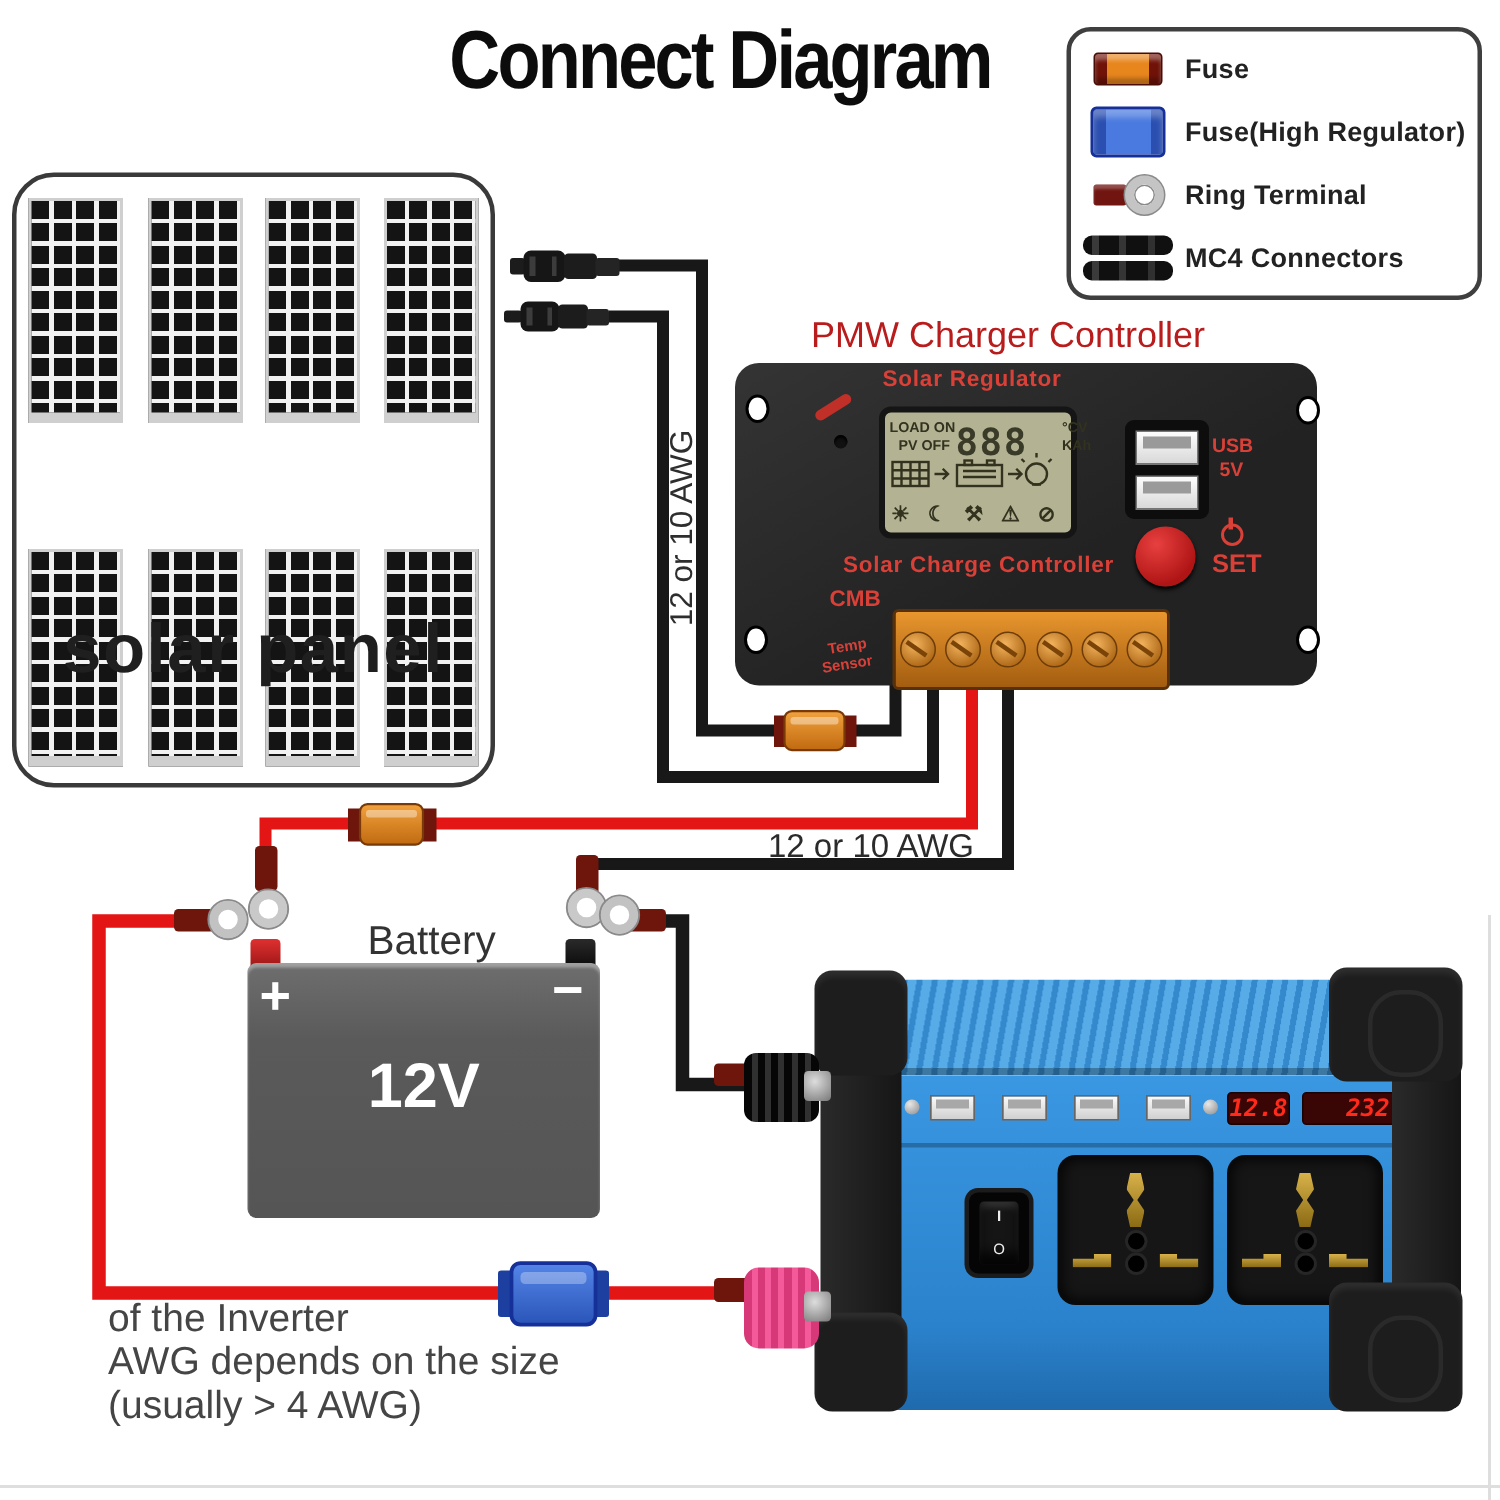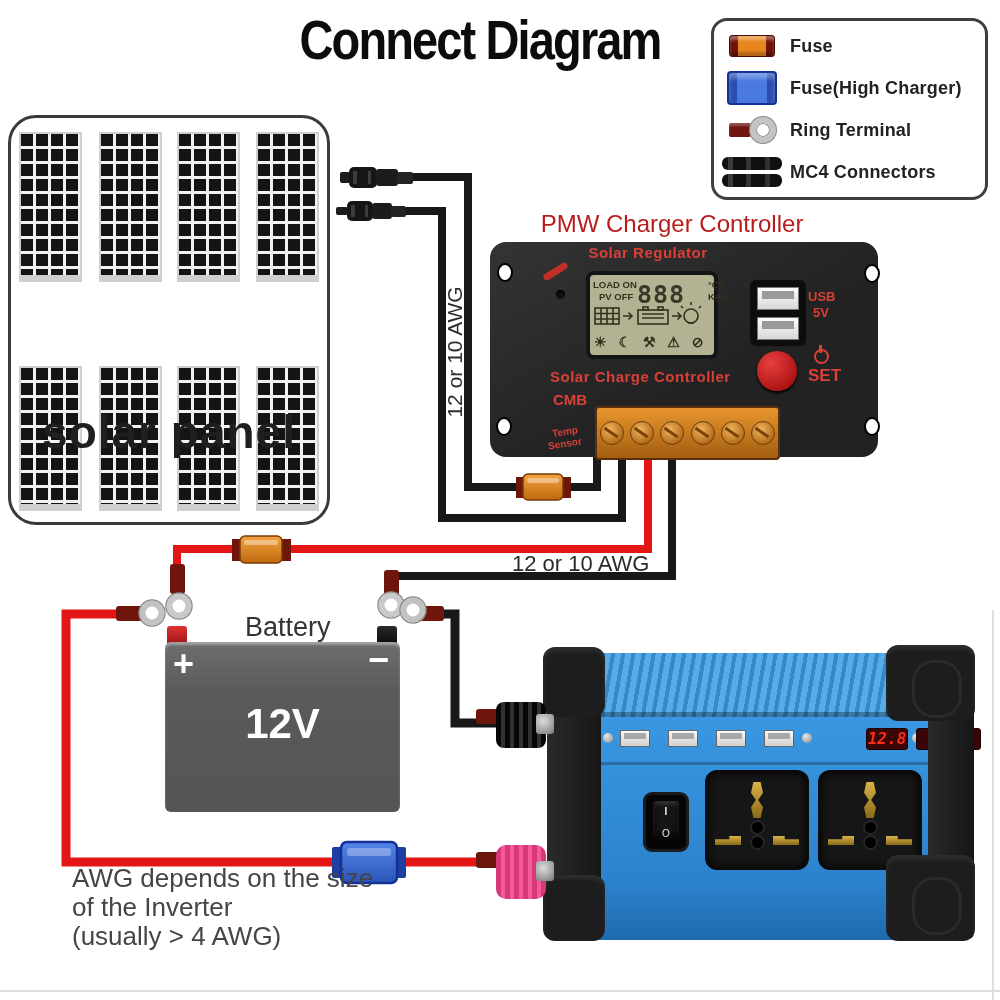--- a/index.html
+++ b/index.html
@@ -79,21 +79,21 @@
   #invFront{position:absolute;left:95px;top:72px;width:335px;height:223px;
             background:linear-gradient(180deg,#3a97e2,#2b82cc 75%,#1f6aad);}
   #invFront .groove{position:absolute;left:0;top:45px;width:100%;height:3px;background:rgba(0,0,0,.25);}
   .invusb{position:absolute;top:13px;width:30px;height:17px;background:linear-gradient(#fafafa,#d0d0d0);
           border:1px solid #666;box-sizing:border-box;}
   .invusb::after{content:"";position:absolute;left:3px;top:2px;right:3px;height:6px;background:#a8a8a8;}
   .invscrew{position:absolute;top:16px;width:10px;height:10px;border-radius:50%;
             background:radial-gradient(circle at 35% 30%,#e8e8e8,#8a8a8a);}
   .seg7{position:absolute;top:11px;height:20px;background:#3a0505;border:1px solid #1c0202;border-radius:3px;
         color:#ff2a1a;font-family:"DejaVu Sans Mono",monospace;font-weight:700;font-size:16px;line-height:20px;
-        text-align:center;font-style:italic;letter-spacing:0;margin-left:48px;}
+        text-align:center;font-style:italic;letter-spacing:0;}
   #invSwitch{position:absolute;left:51px;top:78px;width:40px;height:54px;background:#050505;border-radius:6px;
              box-shadow:0 0 0 3px #1b1b1b;}
   #invSwitch .rocker{position:absolute;left:7px;top:6px;width:26px;height:42px;background:#151515;border-radius:3px;
                      box-shadow:inset 0 -8px 8px rgba(0,0,0,.8), inset 0 4px 4px rgba(255,255,255,.12);}
   #invSwitch .on{position:absolute;left:0;top:5px;width:100%;text-align:center;color:#eee;font-size:10px;font-weight:700;}
   #invSwitch .off{position:absolute;left:0;bottom:4px;width:100%;text-align:center;color:#eee;font-size:10px;}
   .outlet{position:absolute;top:55px;width:100px;height:96px;background:#161616;border-radius:10px;
           box-shadow:inset 0 0 10px #000, 0 0 0 2px #0a0a0a;}
   .outlet .gprong{position:absolute;left:44px;top:10px;width:12px;height:36px;background:linear-gradient(#d8b24a,#8a6a14);
                   clip-path:polygon(20% 0,80% 0,100% 30%,60% 50%,100% 70%,80% 100%,20% 100%,0 70%,40% 50%,0 30%);}
@@ -210,21 +210,21 @@
     <div class="lg-row">
       <span class="lg-ic">
           <span class="ic-fuse"></span>
         </span>
       <span class="lg-label">Fuse</span>
     </div>
     <div class="lg-row">
       <span class="lg-ic">
           <span class="ic-fuseh"></span>
         </span>
-      <span class="lg-label">Fuse(High Charger)</span>
+      <span class="lg-label">Fuse(High Regulator)</span>
     </div>
     <div class="lg-row">
       <span class="lg-ic">
           <span class="ic-ring">
             <span class="crimp"></span>
             <span class="ring"></span>
           </span>
         </span>
       <span class="lg-label">Ring Terminal</span>
     </div>
@@ -289,21 +289,21 @@
       <div class="usbport" style="top:7px;"></div>
       <div class="usbport" style="top:37px;"></div>
     </div>
     <div class="redtxt" style="left:318px;top:47px;font-size:13px;">USB</div>
     <div class="redtxt" style="left:323px;top:63px;font-size:13px;">5V</div>
 
     <div id="redButton"></div>
     <div id="pwrIcon"></div>
     <div class="redtxt" style="left:318px;top:124px;font-size:17px;">SET</div>
 
-    <div class="redtxt" style="left:60px;top:126px;font-size:15px;letter-spacing:.5px;">Solar Charge Controller</div>
+    <div class="redtxt" style="left:72px;top:126px;font-size:15px;letter-spacing:.5px;">Solar Charge Controller</div>
     <div class="redtxt" style="left:63px;top:149px;font-size:15px;">CMB</div>
     <div class="redtxt" style="left:62px;top:184px;font-size:10px;transform:rotate(-9deg);">Temp</div>
     <div class="redtxt" style="left:58px;top:196px;font-size:10px;transform:rotate(-9deg);">Sensor</div>
 
     <div id="termBlock">
       <span class="screw"></span>
       <span class="screw"></span>
       <span class="screw"></span>
       <span class="screw"></span>
       <span class="screw"></span>
@@ -369,21 +369,21 @@
 
     <div id="dcNeg" class="dcterm">
         <span class="nut"></span>
       </div>
     <div id="dcPos" class="dcterm">
         <span class="nut" style="top:16px;"></span>
       </div>
   </div>
 
   <div id="note" class="abs z12">
+    <div>of the Inverter</div>
     <div>AWG depends on the size</div>
-    <div>of the Inverter</div>
     <div>(usually &gt; 4 AWG)</div>
   </div>
 
 
   <div class="abs edgeline" style="left:0;top:990px;width:1000px;height:2px;"></div>
   <div class="abs edgeline" style="left:992px;top:610px;width:2px;height:390px;"></div>
 </div>
 
 </body></html>

